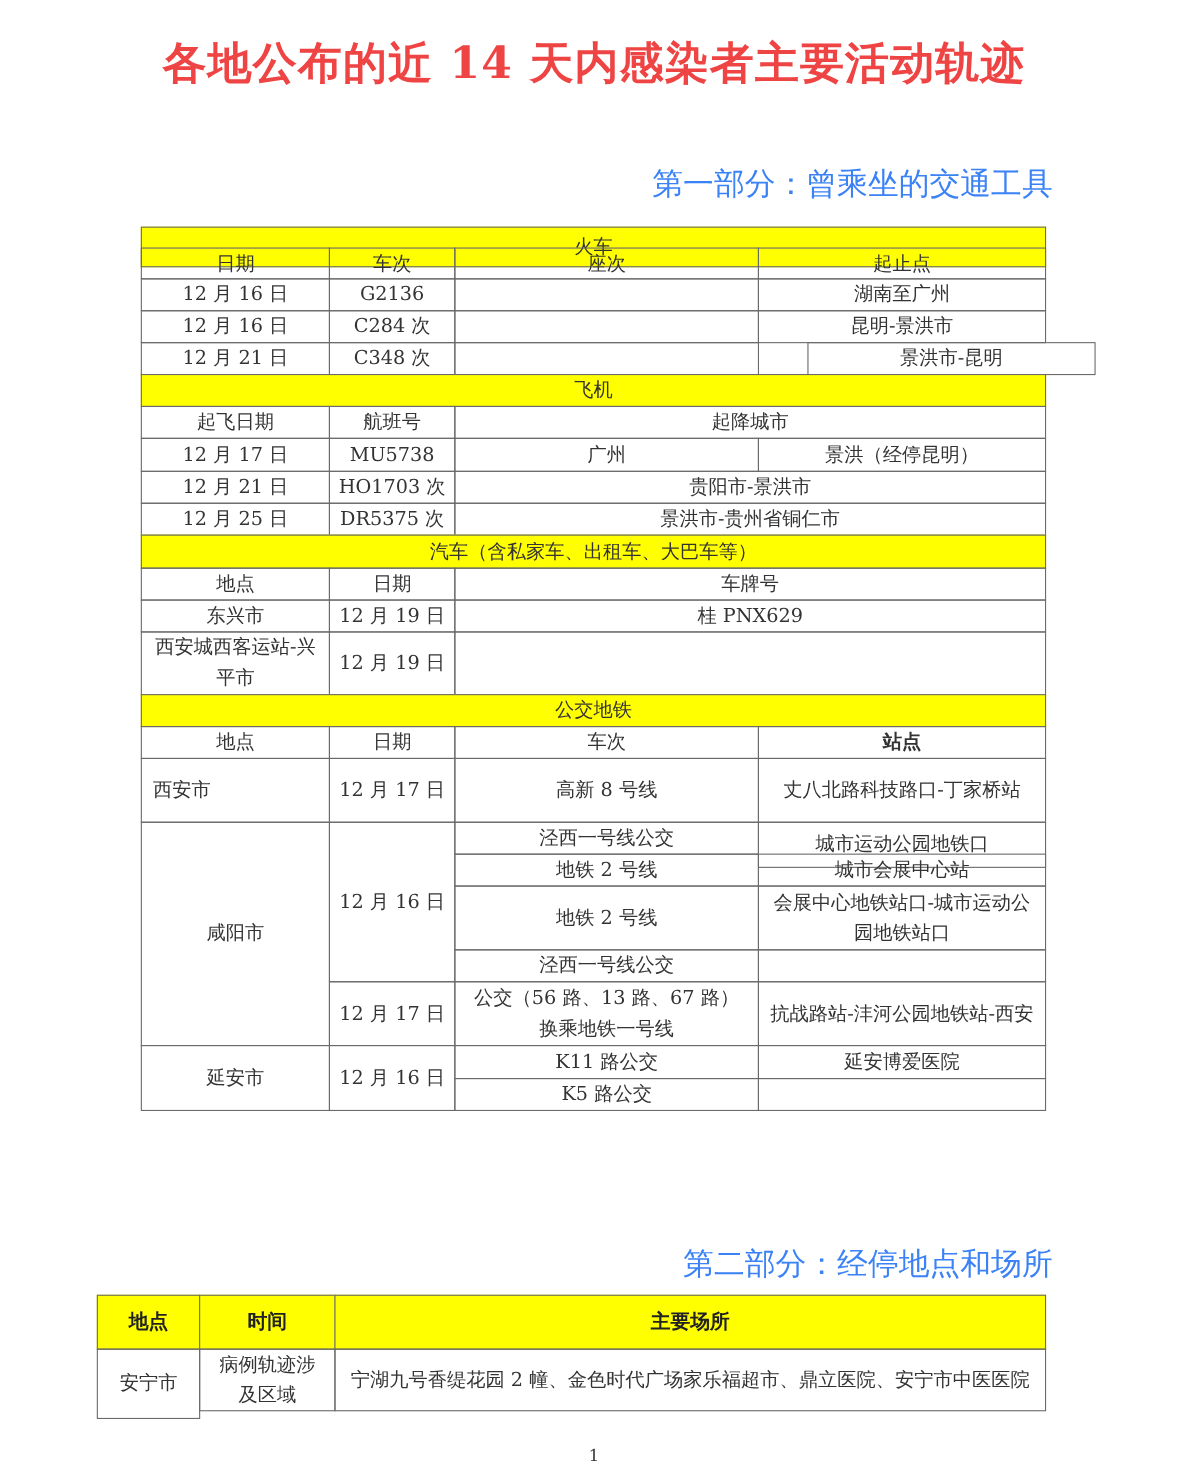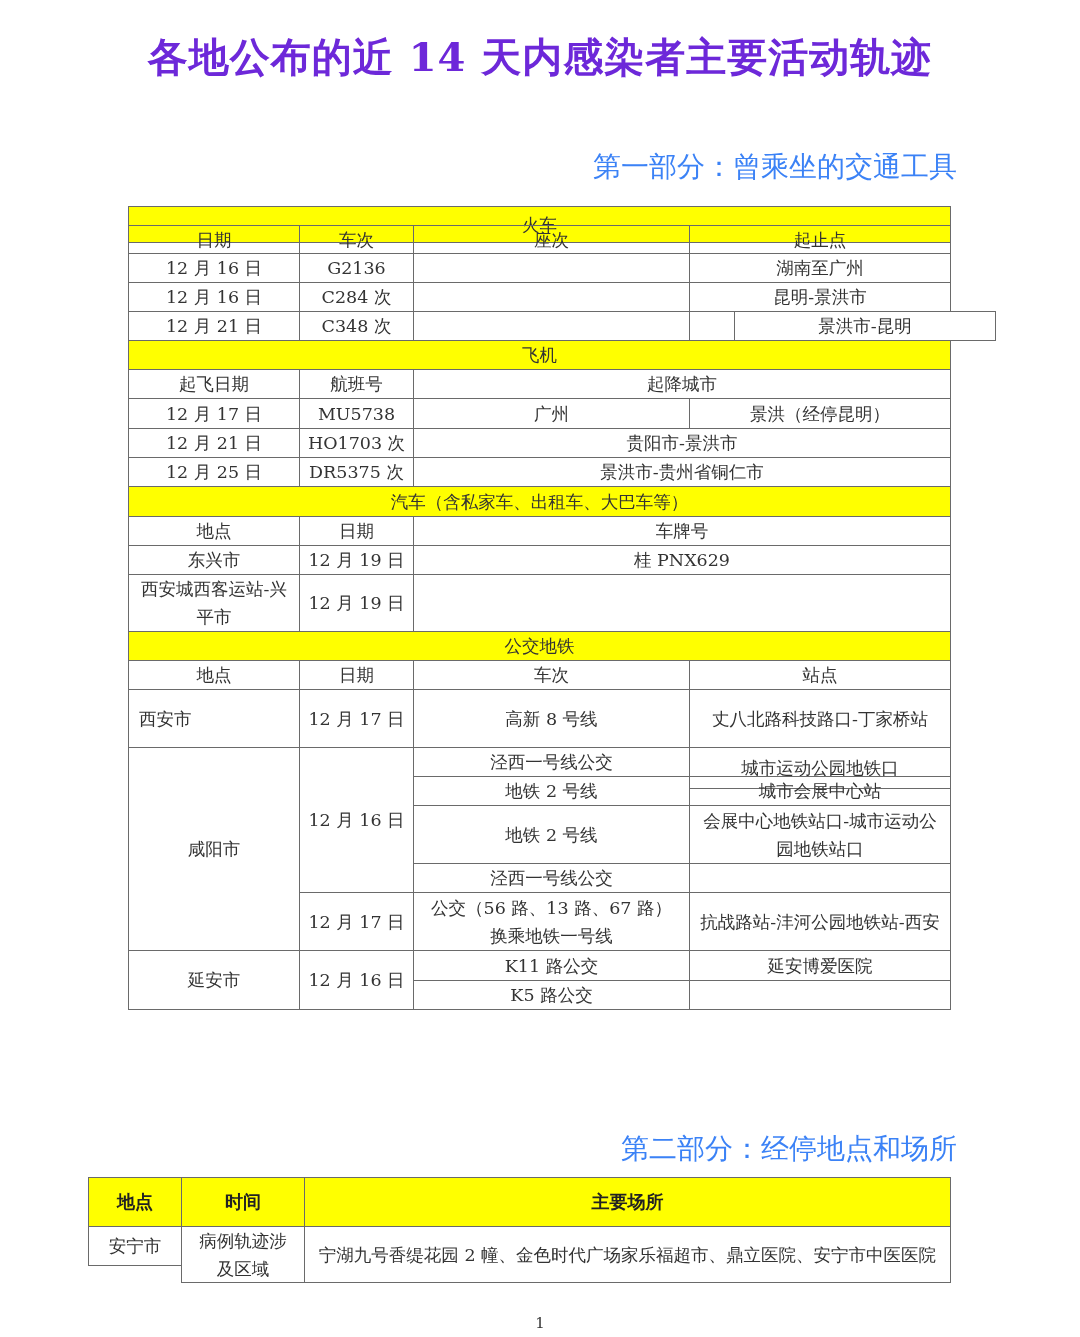--- a/index.html
+++ b/index.html
@@ -2,21 +2,21 @@
 <html><head>
 <meta charset="utf-8">
 <style>
   html, body { margin: 0; padding: 0; }
   body {
     width: 1080px; height: 1337px; background: #ffffff; position: relative; overflow: hidden;
     font-family: "DejaVu Serif", "Liberation Serif", serif; color: #333;
   }
   .title {
     position: absolute; left: 0; top: 30px; width: 1080px; text-align: center;
-    font-size: 40px; font-weight: bold; color: #6d28d9; letter-spacing: 1px;
+    font-size: 40px; font-weight: bold; color: #ef4444; letter-spacing: 1px;
   }
   .section-title {
     position: absolute; left: 0; width: 957px; text-align: right;
     font-size: 28px; color: #3b82f6;
   }
   .tbl { position: absolute; }
   .cell {
     position: absolute; box-sizing: border-box;
     border: 1px solid #6a6a6a;
     display: flex; align-items: center; justify-content: center; text-align: center;
@@ -86,21 +86,21 @@
   <div class="cell" style="left:414px;top:546px;width:538px;height:30px;">桂 PNX629</div>
 
   <div class="cell" style="left:129px;top:575px;width:172px;height:58px;">西安城西客运站-兴平市</div>
   <div class="cell" style="left:300px;top:575px;width:115px;height:58px;">12 月 19 日</div>
   <div class="cell" style="left:414px;top:575px;width:538px;height:58px;"></div>
 
   <div class="cell band" style="left:129px;top:632px;width:823px;height:30px;">公交地铁</div>
   <div class="cell" style="left:129px;top:661px;width:172px;height:30px;">地点</div>
   <div class="cell" style="left:300px;top:661px;width:115px;height:30px;">日期</div>
   <div class="cell" style="left:414px;top:661px;width:277px;height:30px;">车次</div>
-  <div class="cell" style="left:690px;top:661px;width:262px;height:30px;">站点</div>
+  <div class="cell" style="left:690px;top:661px;width:262px;height:30px;font-weight:bold;">站点</div>
 
   <div class="cell left" style="left:129px;top:690px;width:172px;height:59px;">西安市</div>
   <div class="cell" style="left:300px;top:690px;width:115px;height:59px;">12 月 17 日</div>
   <div class="cell" style="left:414px;top:690px;width:277px;height:59px;">高新 8 号线</div>
   <div class="cell" style="left:690px;top:690px;width:262px;height:59px;padding:0 14px;">丈八北路科技路口-丁家桥站</div>
 
   <div class="cell" style="left:129px;top:748px;width:172px;height:204px;">咸阳市</div>
   <div class="cell" style="left:300px;top:748px;width:115px;height:146px;align-items:flex-start;padding-top:58px;">12 月 16 日</div>
   <div class="cell" style="left:414px;top:748px;width:277px;height:30px;">泾西一号线公交</div>
   <div class="cell" style="left:690px;top:748px;width:262px;height:42px;">城市运动公园地铁口</div>
@@ -122,18 +122,18 @@
   <div class="cell" style="left:690px;top:981px;width:262px;height:30px;"></div>
 </div>
 
 <div class="section-title" style="top:1130px;">第二部分：经停地点和场所</div>
 
 <div class="tbl">
   <div class="cell hdr2" style="left:89px;top:1178px;width:94px;height:50px;">地点</div>
   <div class="cell hdr2" style="left:182px;top:1178px;width:124px;height:50px;">时间</div>
   <div class="cell hdr2" style="left:305px;top:1178px;width:647px;height:50px;">主要场所</div>
 
-  <div class="cell" style="left:89px;top:1227px;width:94px;height:40px;">安宁市</div>
+  <div class="cell" style="left:89px;top:1227px;width:94px;height:64px;">安宁市</div>
   <div class="cell" style="left:182px;top:1227px;width:124px;height:57px;padding:0 10px;">病例轨迹涉及区域</div>
   <div class="cell" style="left:305px;top:1227px;width:647px;height:57px;padding:0 8px;">宁湖九号香缇花园 2 幢、金色时代广场家乐福超市、鼎立医院、安宁市中医医院</div>
 </div>
 
 <div class="page-num">1</div>
 
 </body></html>

